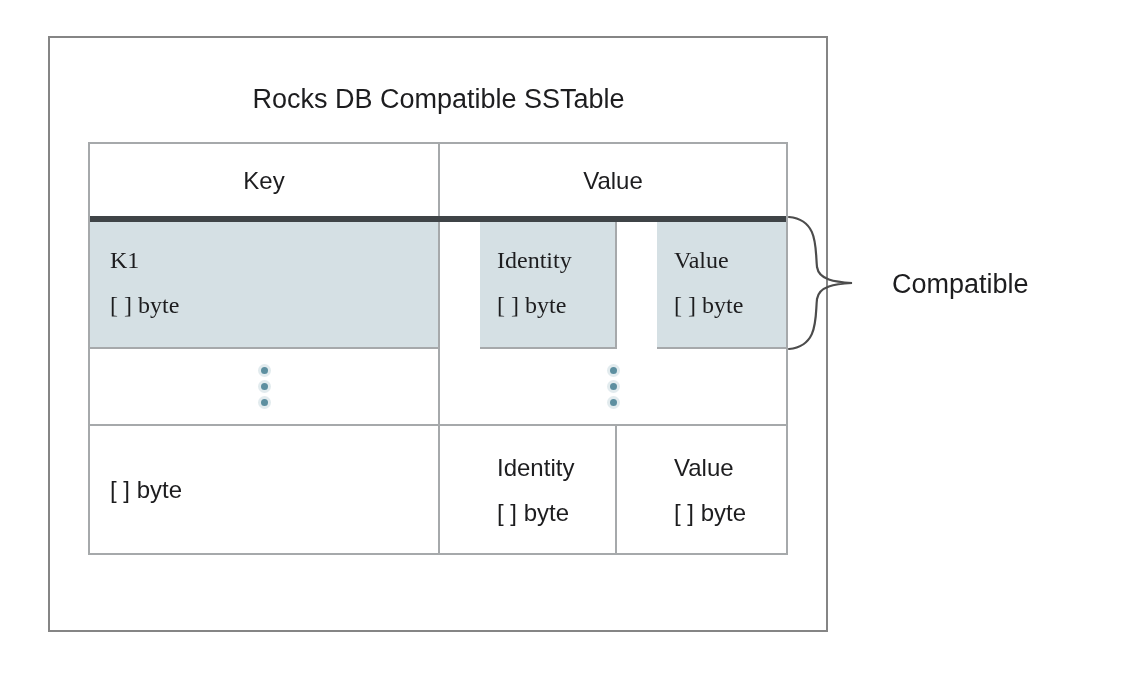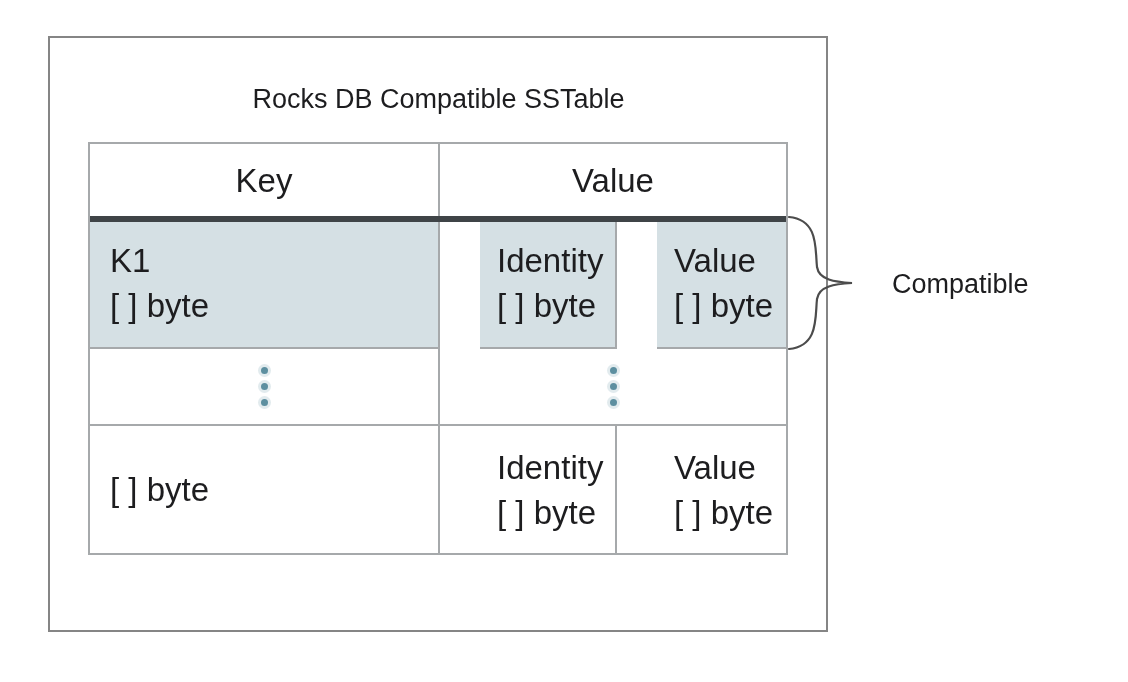--- a/index.html
+++ b/index.html
@@ -38,29 +38,29 @@
     display:grid;
     grid-template-columns:350px 177px 169px;
     grid-template-rows:74px 131px 77px 127px;
     border:2px solid var(--table-border);
     box-sizing:border-box;
     background:#fff;
   }
   .cell{
     box-sizing:border-box;
     display:flex;flex-direction:column;justify-content:center;
-    font-size:33px;line-height:45px;color:var(--text);
+    font-size:24px;line-height:45px;color:var(--text);
   }
   .cell.header{align-items:center;justify-content:center;line-height:30px;}
   .cell.key-col{padding-left:20px;}
   .cell.sub-col{padding-left:17px;margin-left:40px;}
   .b-right{border-right:2px solid var(--table-border);}
   .b-bottom{border-bottom:2px solid var(--table-border);}
   .span2{grid-column:span 2;}
-  .hl{background:var(--highlight-row);}
+  .hl{background:var(--highlight-row);font-family:Liberation Serif, serif;}
 
   .thick-divider{
     position:absolute;left:0;right:0;top:72px;height:6px;
     background:var(--header-divider);z-index:3;
   }
 
   .dots-cell{
     box-sizing:border-box;
     display:flex;flex-direction:column;align-items:center;justify-content:center;
     gap:9px;

